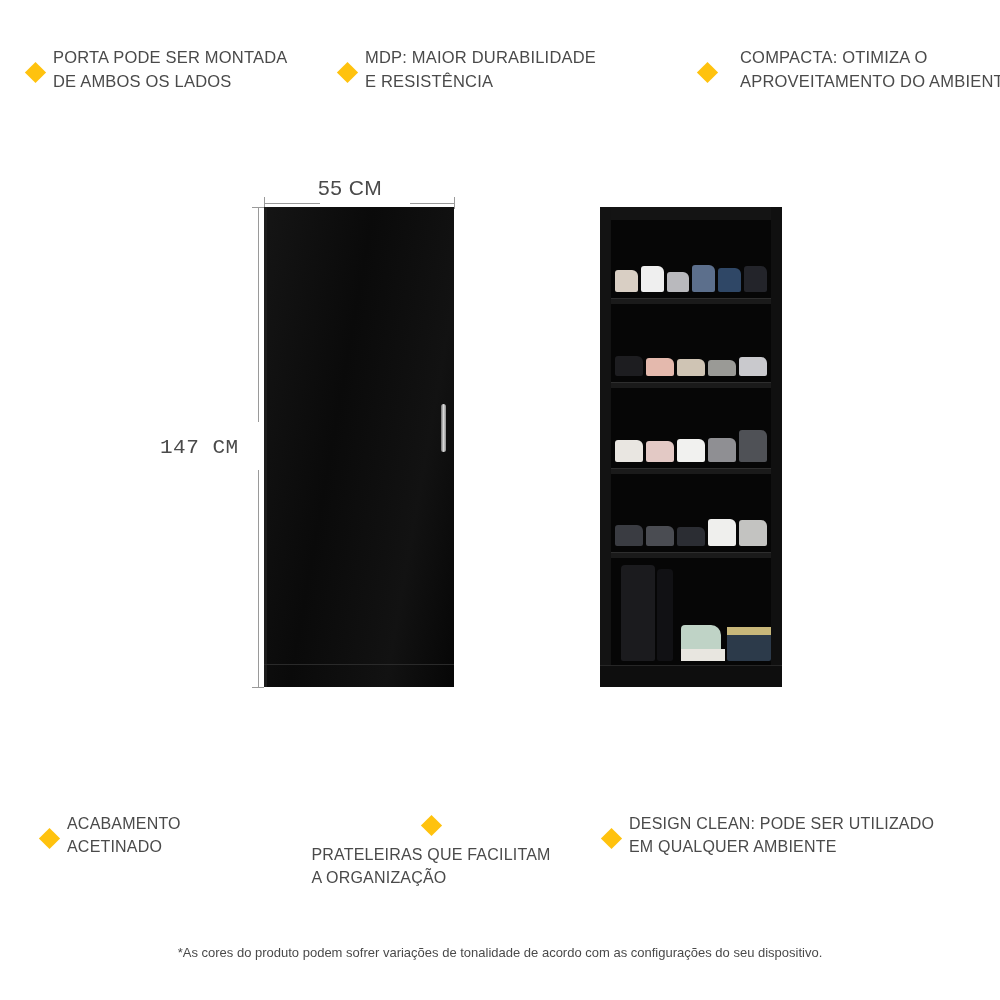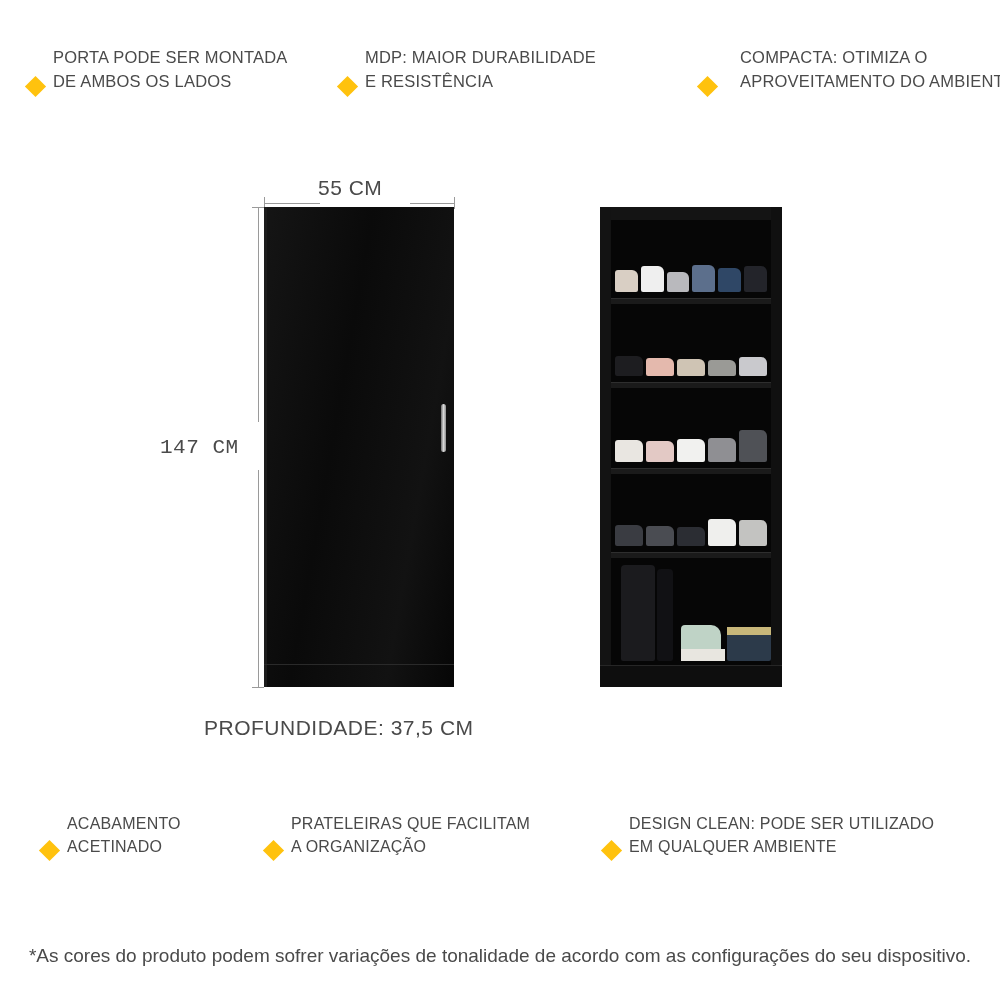--- a/index.html
+++ b/index.html
@@ -19,21 +19,21 @@
 
   
   .feature-row {
     position: absolute;
     display: flex;
     width: 1000px;
     left: 0;
   }
   .feature {
     display: flex;
-    align-items: flex-end;
+    align-items: center;
     gap: 10px;
   }
   .diamond {
     width: 15px; height: 15px;
     background: #FFC20E;
     transform: rotate(45deg);
     flex: 0 0 auto;
     margin-top: 6px;
   }
   .feature-text {
@@ -45,21 +45,21 @@
   }
 
   
   #features-top { top: 46px; }
   #features-top .feature:nth-child(1) { position: absolute; left: 28px; width: 300px; }
   #features-top .feature:nth-child(2) { position: absolute; left: 340px; width: 320px; }
   #features-top .feature:nth-child(3) { position: absolute; left: 700px; width: 320px; gap: 25px; }
 
   #features-bottom { top: 812px; }
   #features-bottom .feature:nth-child(1) { position: absolute; left: 42px; width: 230px; }
-  #features-bottom .feature:nth-child(2) { position: absolute; left: 266px; width: 330px; }
+  #features-bottom .feature:nth-child(2) { position: absolute; left: 266px; width: 330px; flex-direction: column; }
   #features-bottom .feature:nth-child(3) { position: absolute; left: 604px; width: 400px; }
 
   #features-bottom .feature-text { font-size: 16px; }
 
   
   .dim-label {
     position: absolute;
     font-size: 21px;
     color: #4a4a4a;
     letter-spacing: 0.5px;
@@ -166,21 +166,21 @@
   .shoe {
     flex: 1 1 auto;
     border-radius: 3px 6px 2px 2px;
   }
 
   
   #footnote {
     position: absolute;
     top: 945px; left: 0; width: 1000px;
     text-align: center;
-    font-size: 19px;
+    font-size: 13px;
     color: #4a4a4a;
   }
 </style>
 </head>
 <body>
 
 <div id="page">
 
   <div class="feature-row" id="features-top">
     <div class="feature">
@@ -276,21 +276,20 @@
         <div style="position:absolute;left:10px;bottom:4px;width:34px;height:96px;background:#1b1b1e;border-radius:4px 4px 2px 2px;"></div>
         <div style="position:absolute;left:46px;bottom:4px;width:16px;height:92px;background:#111114;border-radius:4px 4px 2px 2px;"></div>
         <div style="position:absolute;left:70px;bottom:10px;width:40px;height:30px;background:#bfd3c6;border-radius:4px 10px 3px 3px;"></div>
         <div style="position:absolute;left:70px;bottom:4px;width:44px;height:12px;background:#e8e6e0;"></div>
         <div style="position:absolute;left:116px;bottom:4px;width:44px;height:34px;background:#2c3a4a;border-radius:2px;"></div>
         <div style="position:absolute;left:116px;bottom:30px;width:44px;height:8px;background:#c8b77a;"></div>
       </div>
     </div>
   </div>
 
-  <div class="dim-label" id="depth-label">PROFUNDIDADE: 37,5 CM</div>
 
   <div class="feature-row" id="features-bottom">
     <div class="feature">
       <span class="diamond"></span>
       <span class="feature-text">ACABAMENTO
 ACETINADO</span>
     </div>
     <div class="feature">
       <span class="diamond"></span>
       <span class="feature-text">PRATELEIRAS QUE FACILITAM

